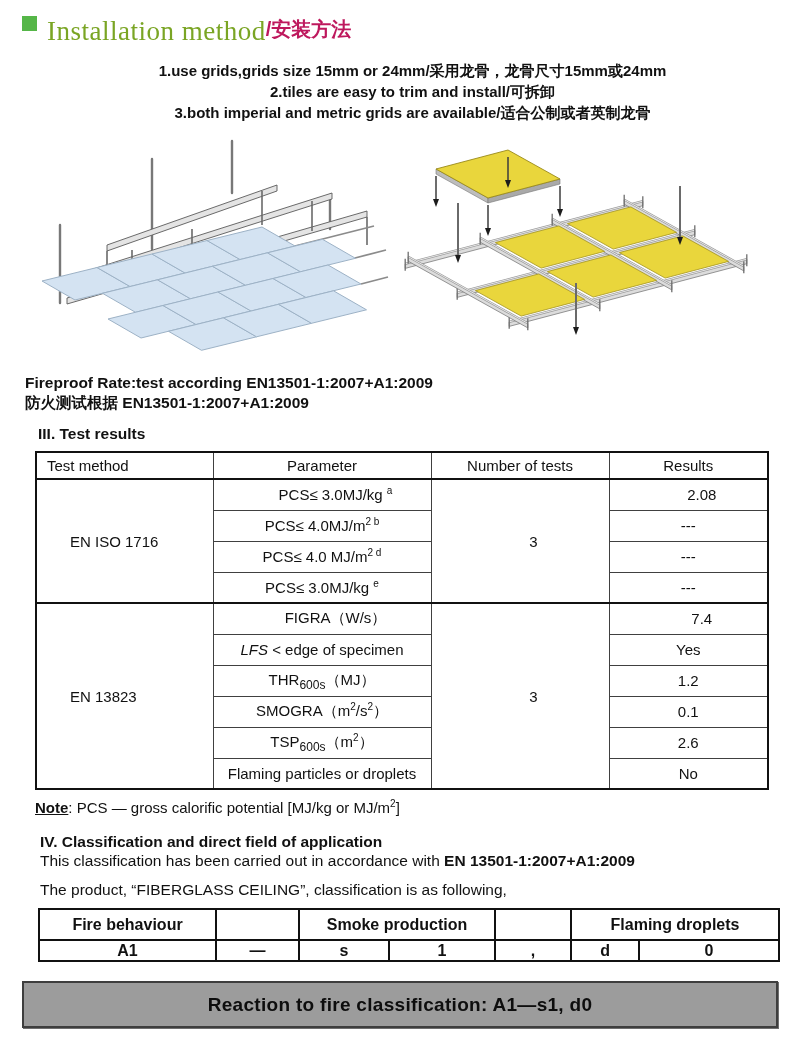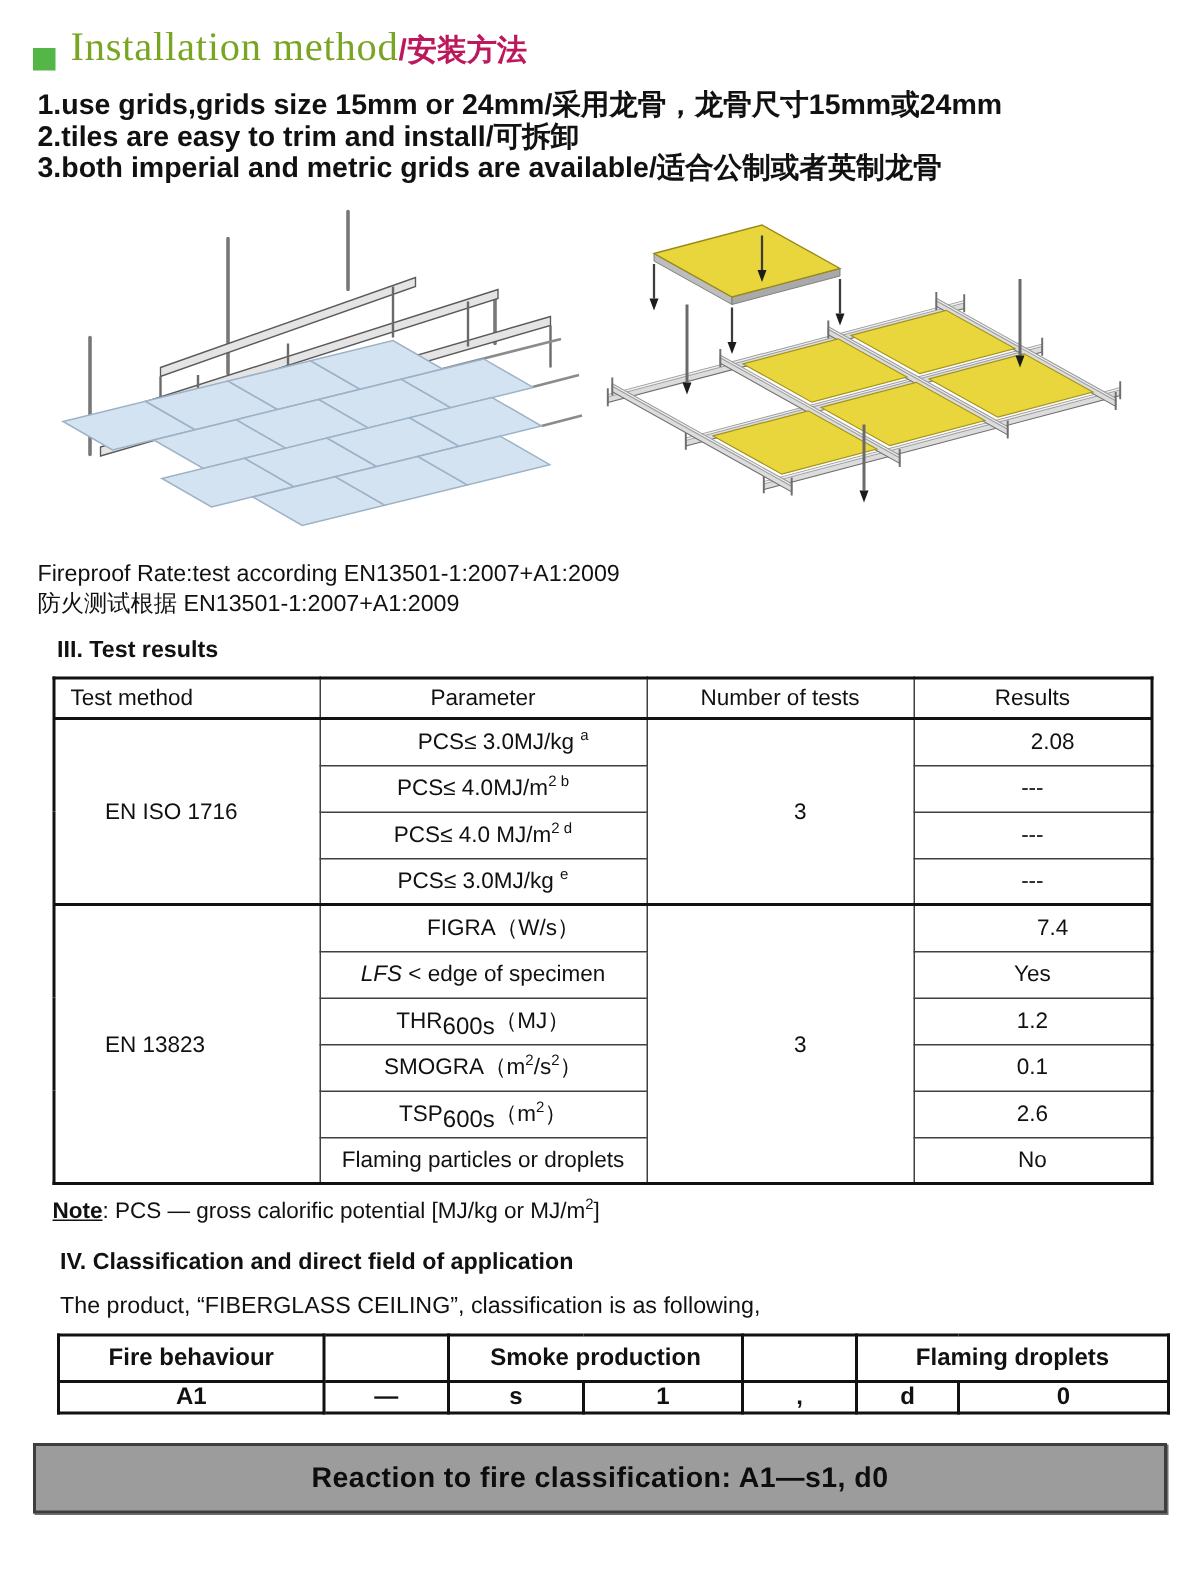--- a/index.html
+++ b/index.html
@@ -2,47 +2,47 @@
 <html><head>
 <meta charset="utf-8">
 <style>
   * { box-sizing: border-box; margin: 0; padding: 0; }
   html,body { background:#ffffff; }
   body {
     width: 800px; height: 1061px; overflow: hidden; position: relative;
     font-family: "Liberation Sans", sans-serif; color:#111;
   }
   
-  .hdr { margin: 16px 0 0 22px; display:flex; align-items:flex-end; }
+  .hdr { margin: 16px 0 0 22px; display:flex; align-items:flex-start; }
   .hdr .sq { width:15px; height:15px; background:#55b648; margin-right:10px; flex:0 0 auto; }
   .hdr .t-en { font-family:"Liberation Serif", serif; font-size:27px; color:#7aa524; letter-spacing:0.5px; }
   .hdr .t-zh { font-size:20px; font-weight:bold; color:#be185d; }
   
-  .intro { margin: 13px 0 0 25px; font-size:19px; font-weight:600; line-height:21px; }
+  .intro { margin: 13px 0 0 25px; font-size:15px; font-weight:600; line-height:21px;text-align:center; }
   
   .diagrams { position:relative; height:238px; margin-top:8px; }
   .diag-left  { position:absolute; left:12px;  top:2px; }
   .diag-right { position:absolute; left:396px; top:0px; }
   
-  .fireproof { margin: 4px 0 0 25px; font-size:15.5px; font-weight:400; line-height:19.5px; }
+  .fireproof { margin: 4px 0 0 25px; font-size:15.5px; font-weight:700; line-height:19.5px; }
   
   .sec3-title { margin: 13px 0 0 38px; font-size:15.5px; font-weight:bold; }
   
   table { border-collapse: collapse; table-layout: fixed; }
   .main-table { margin: 8px 0 0 35px; width:732px; border:2px solid #111; }
   .main-table th, .main-table td {
     border:1px solid #404040; text-align:center; font-size:15px; font-weight:normal;
     padding:0 6px; overflow:hidden;
   }
   .main-table th { height:27px; }
   .main-table td { height:31px; }
   .main-table .left { text-align:left; padding-left:10px; }
   .main-table tr.group-start td { border-top:2px solid #111;padding-left:33px; }
   sup { font-size:10px; vertical-align:super; line-height:0; }
-  sub { font-size:16px; vertical-align:sub; line-height:0; }
+  sub { font-size:12px; vertical-align:sub; line-height:0; }
   
   .note { margin: 9px 0 0 35px; font-size:15px; }
   .note .lbl { font-weight:bold; text-decoration:underline; }
   
   .sec4 { margin: 16px 0 0 40px; font-size:15.5px; line-height:19px; }
   .sec4 .h { font-weight:bold; }
   .sec4 .b { font-weight:bold; }
   .sec4 .sub { margin-top:11px; }
   .sec4 .prod { margin-top:10px; }
   
@@ -265,20 +265,21 @@
       </tr>
     </tbody>
   </table>
 
 <div class="note">
   <span class="lbl">Note</span><span>: PCS  —  gross calorific potential [MJ/kg or MJ/m</span><sup>2</sup><span>]</span>
 </div>
 
 <div class="sec4">
   <div class="h">IV.  Classification and direct field of application</div>
+  <div><span>This classification has been carried out in accordance with </span><span class="b">EN 13501-1:2007+A1:2009</span></div>
   <div class="prod">The product, “FIBERGLASS CEILING”, classification is as following,</div>
 </div>
 
 <table class="cls-table">
   <colgroup>
     <col style="width:177px">
       <col style="width:83px">
       <col style="width:90px">
       <col style="width:106px">
       <col style="width:76px">

